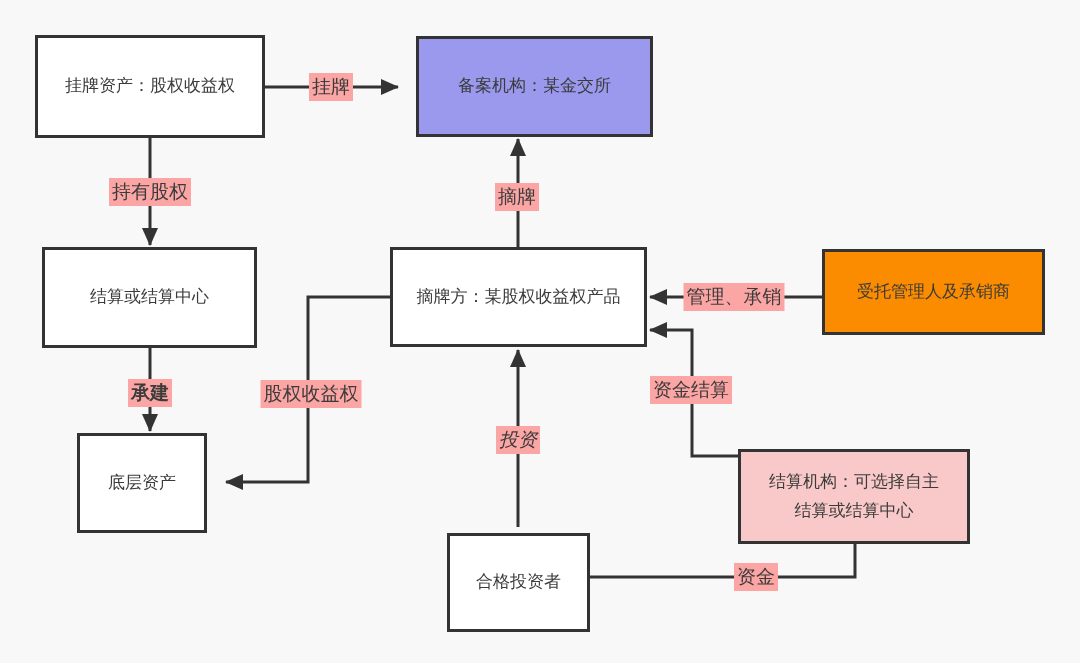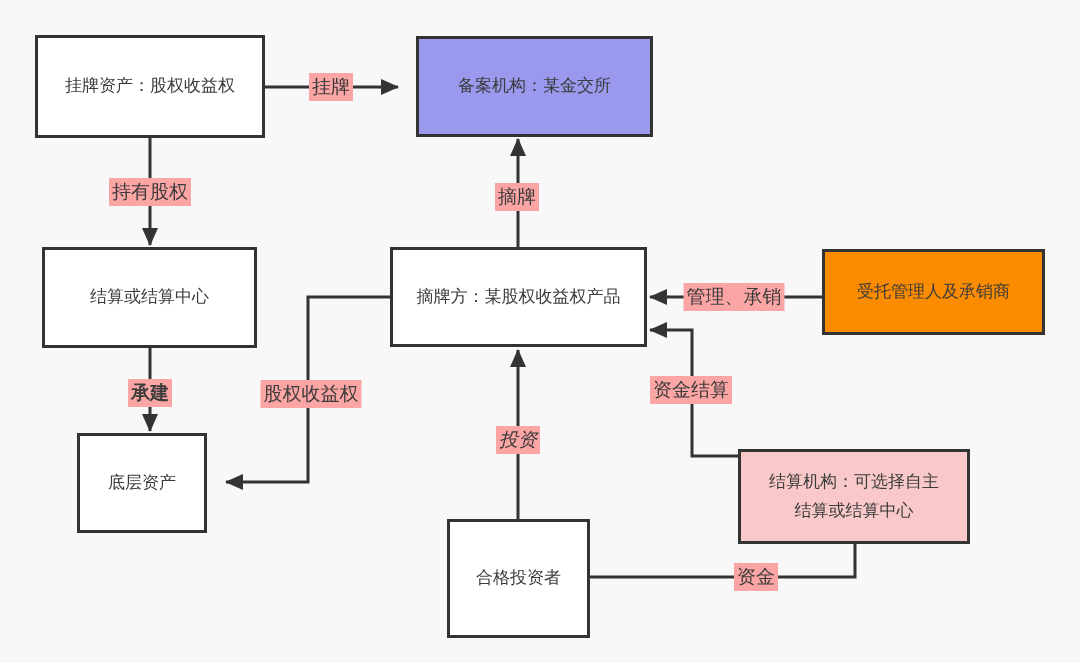--- a/index.html
+++ b/index.html
@@ -37,21 +37,21 @@
     white-space: nowrap;
   }
   
   #n-listing    { left: 35px;  top: 35px;  width: 230px; height: 103px; }
   #n-filing     { left: 416px; top: 36px;  width: 237px; height: 101px; }
   #n-property   { left: 42px;  top: 247px; width: 215px; height: 101px; }
   #n-delisting  { left: 390px; top: 247px; width: 257px; height: 100px; }
   #n-trustee    { left: 822px; top: 249px; width: 223px; height: 86px;  }
   #n-underlying { left: 77px;  top: 433px; width: 130px; height: 100px; }
   #n-settlement { left: 738px; top: 409px; width: 232px; height: 95px; margin-top: 40px;  }
-  #n-investor   { left: 447px; top: 519px; width: 143px; height: 119px;  }
+  #n-investor   { left: 447px; top: 533px; width: 143px; height: 99px;  }
 </style>
 </head>
 <body>
 
 <div class="canvas">
 
   <svg class="edges" viewBox="0 0 1080 663">
     <defs>
       <marker id="arrowhead" markerUnits="userSpaceOnUse" markerWidth="20" markerHeight="16" refX="17" refY="8" orient="auto">
         <path d="M0,0 L18,8 L0,16 Z" fill="#333333"></path>

